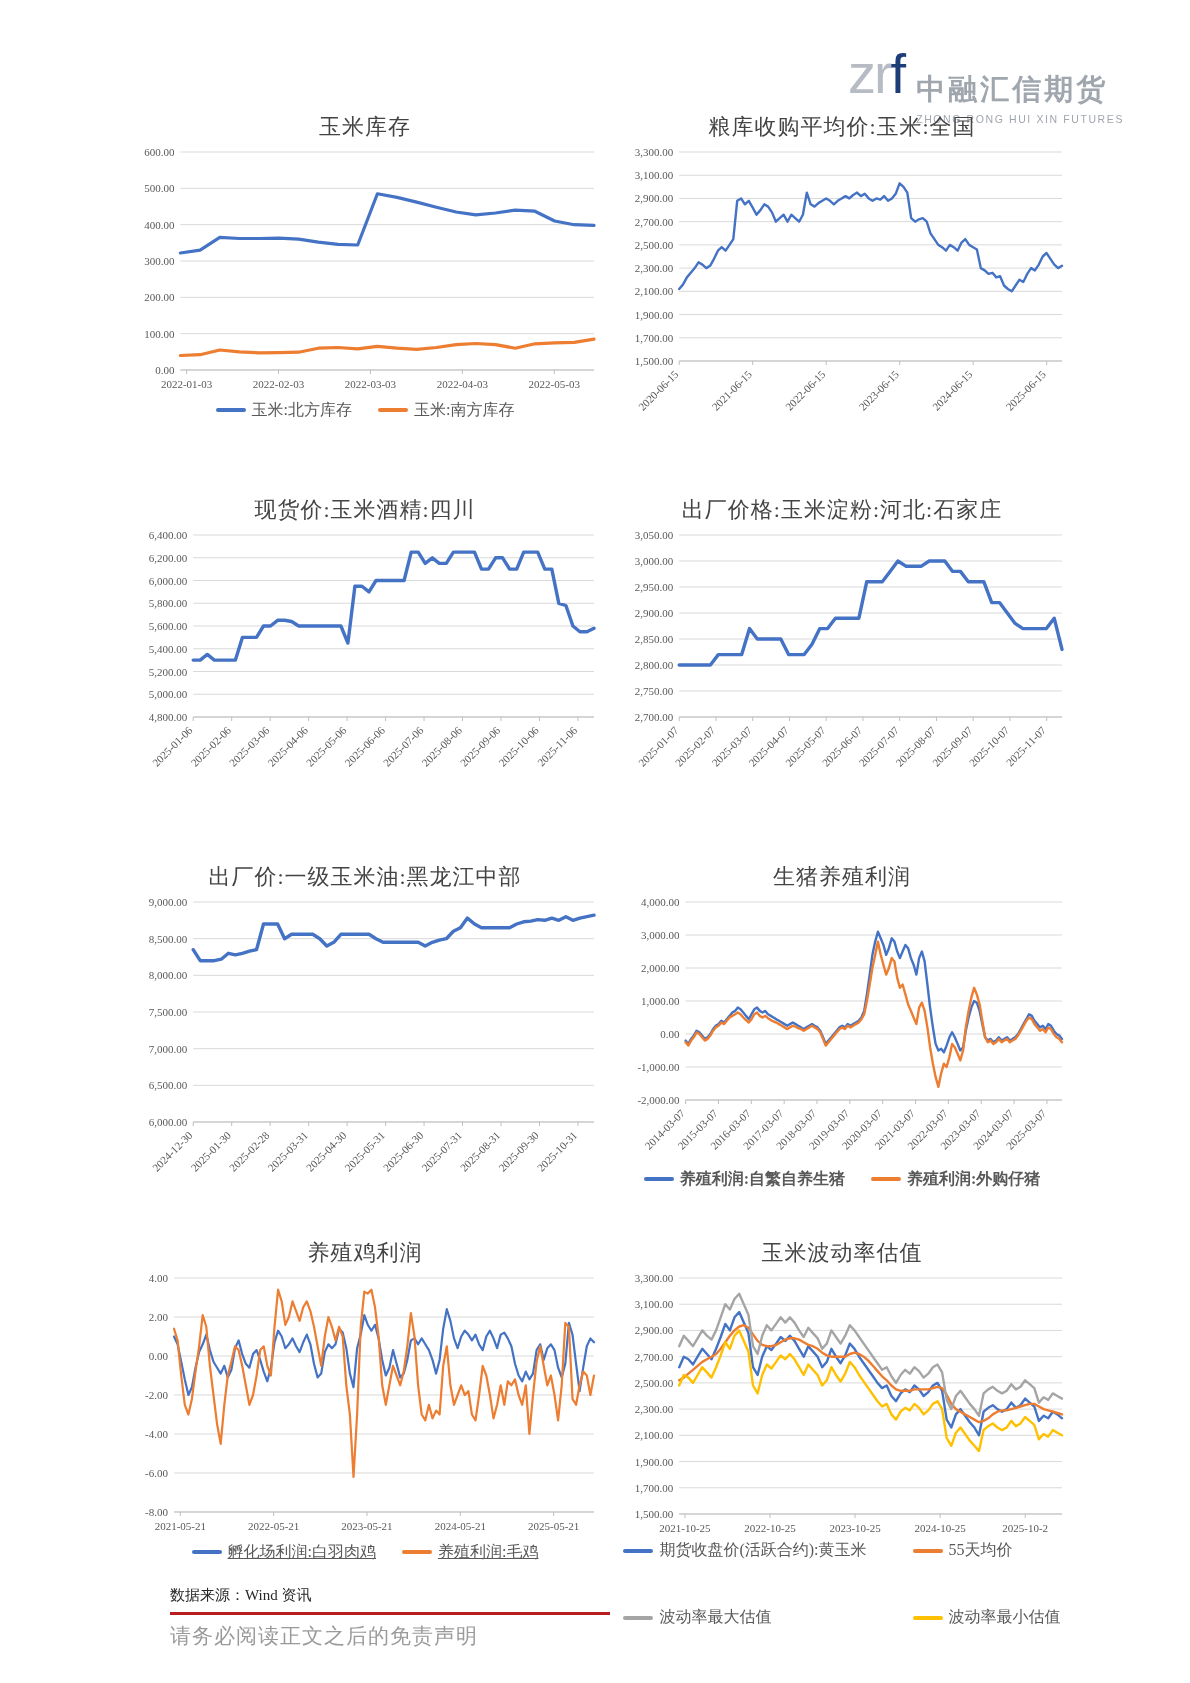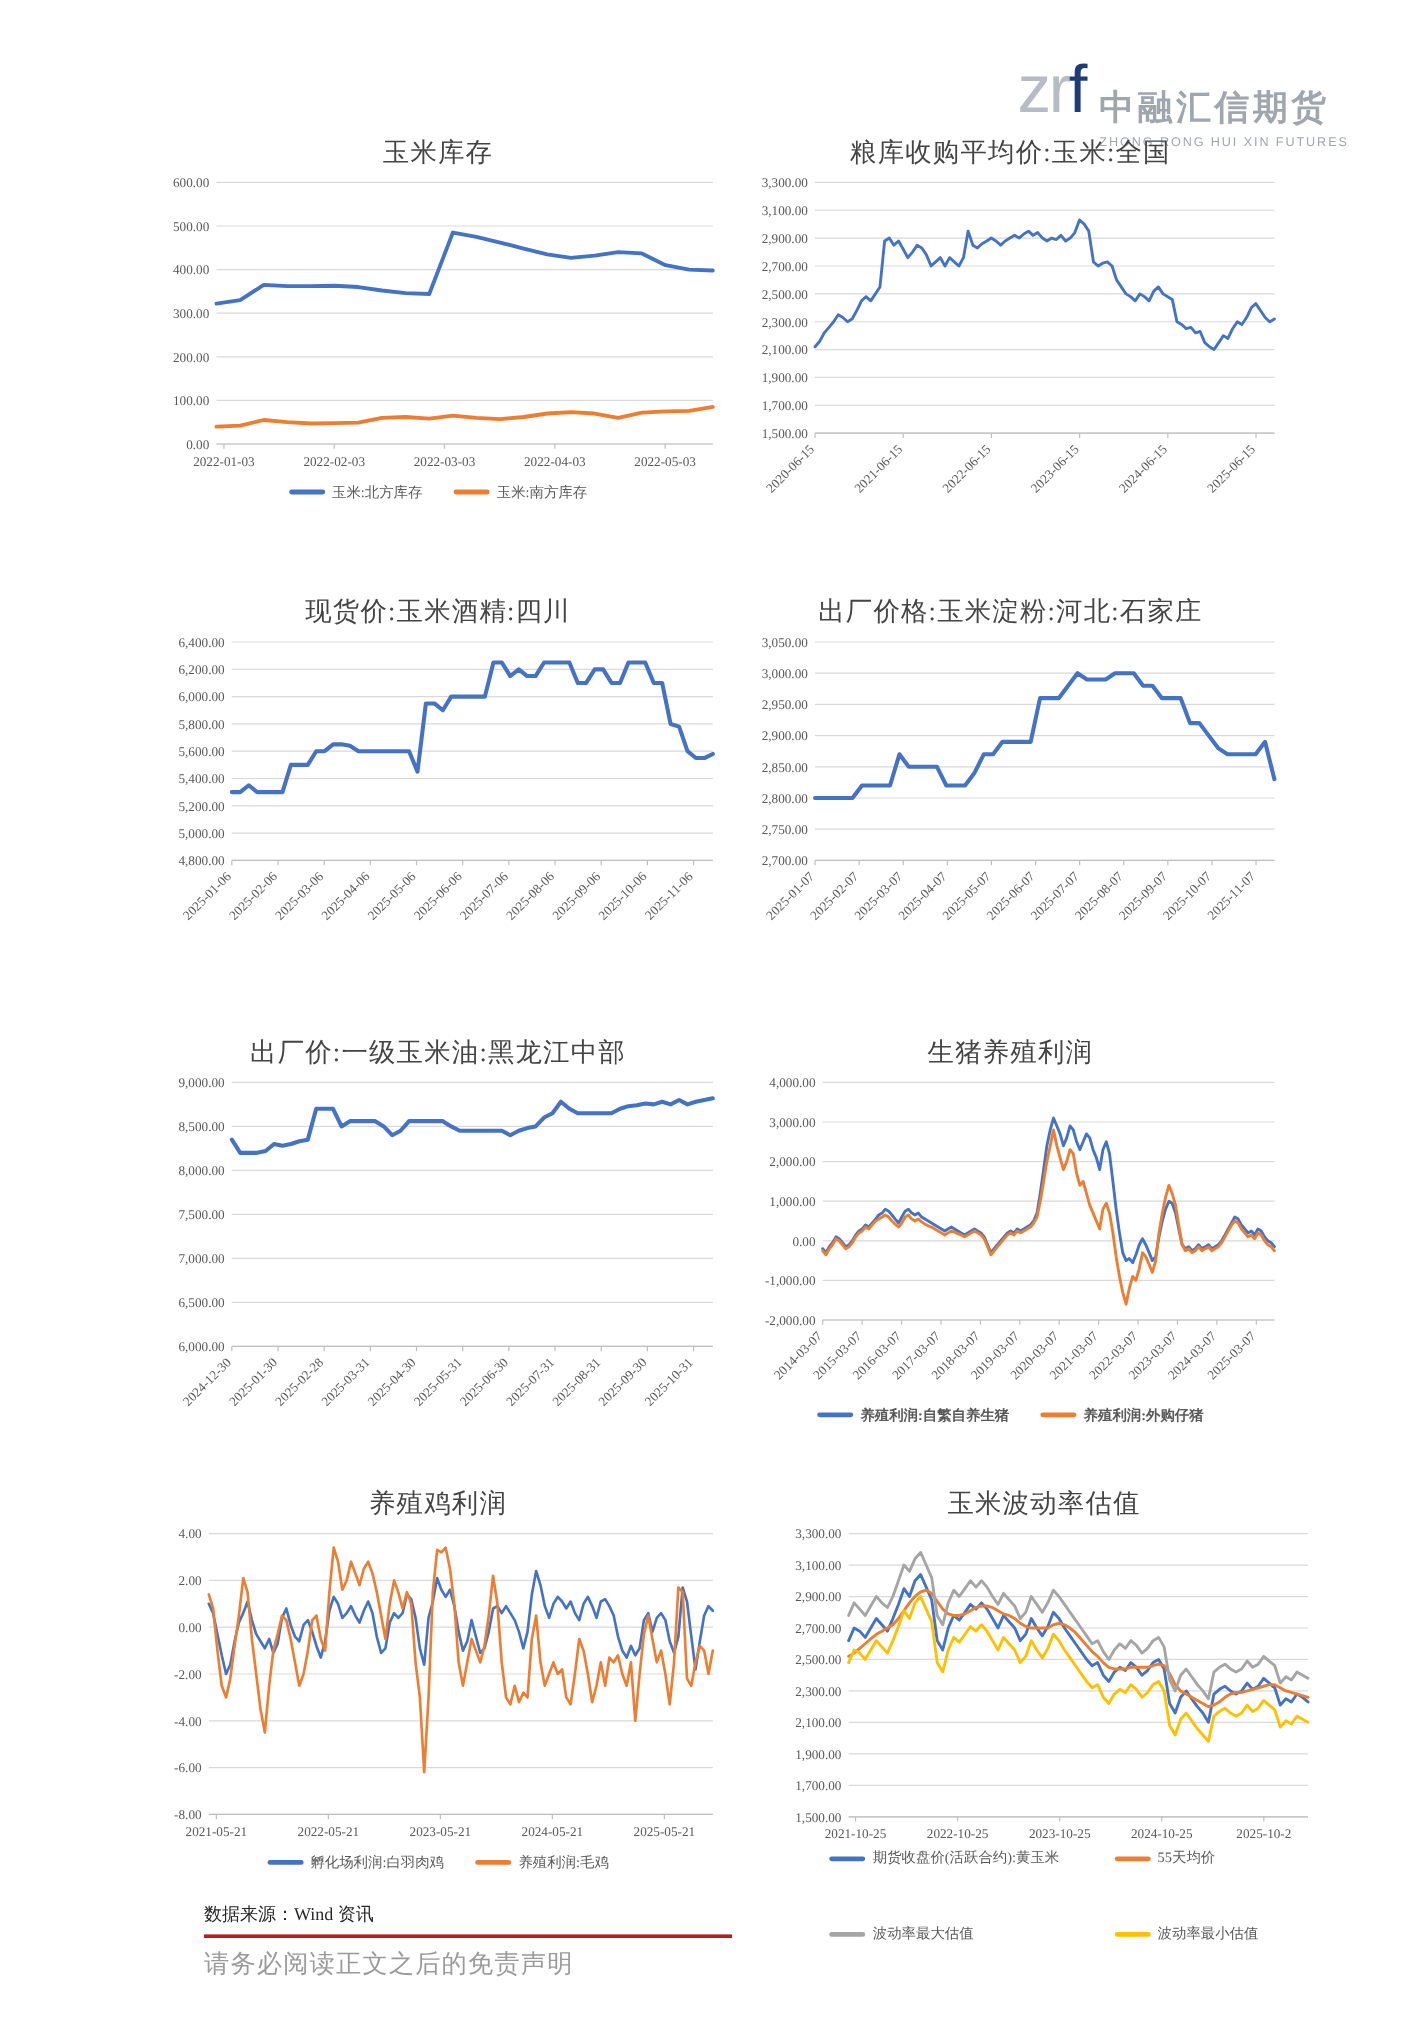--- a/index.html
+++ b/index.html
@@ -16,21 +16,21 @@
         font-family:"Liberation Sans","DejaVu Sans",sans-serif;margin-top:48px;}
   .logo .en{color:#a0a6ae;font-size:10.5px;letter-spacing:1.6px;margin-top:3px;
         font-family:"Liberation Sans","DejaVu Sans",sans-serif;}
   
   .chart{position:absolute;display:flex;flex-direction:column;}
   .chart-title{height:34px;line-height:30px;text-align:center;font-size:22px;color:#444;
         letter-spacing:1px;}
   .plot{flex:1 1 auto;min-height:0;}
   .plot svg{display:block;}
   .plot text{font-family:"Liberation Serif","DejaVu Serif",serif;font-size:11px;fill:#595959;}
-  .legend{display:flex;justify-content:center;align-items:center;gap:26px;font-size:12px;
+  .legend{display:flex;justify-content:center;align-items:center;gap:26px;font-size:16px;
         color:#595959;}
   .legend .li{display:flex;align-items:center;gap:6px;white-space:nowrap;}
   .legend .sw{display:inline-block;width:30px;height:4px;border-radius:2px;}
   .legend.grid2{display:grid;grid-template-columns:auto auto;column-gap:40px;row-gap:5px;
         justify-content:center;gap:46px;}
   
   .footer{position:absolute;left:170px;top:1586px;}
   .footer .src{font-size:15px;color:#262626;padding-bottom:7px;width:440px;
         border-bottom:3px solid #b91c1c;}
   .footer .disc{font-size:21px;color:#9a9a9a;margin-top:7px;letter-spacing:1px;}
@@ -364,33 +364,33 @@
           <line x1="236.96666666666667" y1="240" x2="236.96666666666667" y2="244" stroke="#BFBFBF" stroke-width="1"></line>
           <text x="236.96666666666667" y="258" text-anchor="middle">2023-05-21</text>
           <line x1="330.3" y1="240" x2="330.3" y2="244" stroke="#BFBFBF" stroke-width="1"></line>
           <text x="330.3" y="258" text-anchor="middle">2024-05-21</text>
           <line x1="423.6333333333333" y1="240" x2="423.6333333333333" y2="244" stroke="#BFBFBF" stroke-width="1"></line>
           <text x="423.6333333333333" y="258" text-anchor="middle">2025-05-21</text>
           <polyline fill="none" stroke="#4472C4" stroke-width="2.2" stroke-linejoin="round" stroke-linecap="round" points="44.0,64.5 47.6,72.3 51.2,89.8 54.8,107.4 58.4,123.0 61.9,115.2 65.5,95.7 69.1,80.1 72.7,72.3 76.3,62.6 79.9,78.1 83.5,89.8 87.1,95.7 90.7,101.6 94.3,93.8 97.8,105.4 101.4,97.7 105.0,76.2 108.6,68.4 112.2,82.1 115.8,91.8 119.4,95.7 123.0,82.1 126.6,78.1 130.2,87.9 133.7,99.6 137.3,109.3 140.9,95.7 144.5,70.3 148.1,58.7 151.7,64.5 155.3,76.2 158.9,72.3 162.5,66.4 166.1,74.3 169.6,80.1 173.2,70.3 176.8,62.6 180.4,72.3 184.0,91.8 187.6,105.4 191.2,101.6 194.8,80.1 198.4,72.3 201.9,76.2 205.5,72.3 209.1,56.7 212.7,60.6 216.3,76.2 219.9,101.6 223.5,115.2 227.1,76.2 230.7,62.6 234.3,43.1 237.8,52.8 241.4,58.7 245.0,52.8 248.6,66.4 252.2,87.9 255.8,103.5 259.4,95.7 263.0,78.1 266.6,91.8 270.2,105.4 273.7,101.6 277.3,87.9 280.9,68.4 284.5,66.4 288.1,72.3 291.7,66.4 295.3,72.3 298.9,78.1 302.5,87.9 306.1,101.6 309.6,87.9 313.2,56.7 316.8,37.2 320.4,48.9 324.0,66.4 327.6,76.2 331.2,64.5 334.8,58.7 338.4,62.6 341.9,68.4 345.5,62.6 349.1,72.3 352.7,78.1 356.3,64.5 359.9,58.7 363.5,66.4 367.1,76.2 370.7,62.6 374.3,60.6 377.8,66.4 381.4,74.3 385.0,91.8 388.6,103.5 392.2,109.3 395.8,99.6 399.4,107.4 403.0,101.6 406.6,78.1 410.2,72.3 413.7,87.9 417.3,76.2 420.9,72.3 424.5,78.1 428.1,95.7 431.7,105.4 435.3,91.8 438.9,50.9 442.5,62.6 446.1,91.8 449.6,119.1 453.2,95.7 456.8,74.3 460.4,66.4 464.0,70.3"></polyline>
           <polyline fill="none" stroke="#ED7D31" stroke-width="2.2" stroke-linejoin="round" stroke-linecap="round" points="44.0,56.7 47.6,68.4 51.2,103.5 54.8,132.8 58.4,142.5 61.9,126.9 65.5,99.6 69.1,74.3 72.7,43.1 76.3,54.8 79.9,93.8 83.5,123.0 87.1,152.3 90.7,171.8 94.3,132.8 97.8,103.5 101.4,89.8 105.0,74.3 108.6,78.1 112.2,93.8 115.8,113.3 119.4,132.8 123.0,123.0 126.6,103.5 130.2,78.1 133.7,74.3 137.3,93.8 140.9,103.5 144.5,54.8 148.1,17.7 151.7,29.4 155.3,52.8 158.9,45.0 162.5,29.4 166.1,39.1 169.6,48.9 173.2,35.3 176.8,29.4 180.4,39.1 184.0,54.8 187.6,74.3 191.2,93.8 194.8,64.5 198.4,45.0 201.9,54.8 205.5,68.4 209.1,54.8 212.7,64.5 216.3,113.3 219.9,142.5 223.5,204.9 227.1,142.5 230.7,54.8 234.3,19.6 237.8,21.6 241.4,17.7 245.0,35.3 248.6,64.5 252.2,113.3 255.8,132.8 259.4,113.3 263.0,93.8 266.6,103.5 270.2,113.3 273.7,99.6 277.3,74.3 280.9,41.1 284.5,64.5 288.1,113.3 291.7,142.5 295.3,148.3 298.9,132.8 302.5,146.4 306.1,138.6 309.6,142.5 313.2,93.8 316.8,74.3 320.4,113.3 324.0,132.8 327.6,123.0 331.2,113.3 334.8,123.0 338.4,119.1 341.9,142.5 345.5,148.3 349.1,123.0 352.7,93.8 356.3,103.5 359.9,123.0 363.5,146.4 367.1,132.8 370.7,113.3 374.3,132.8 377.8,109.3 381.4,113.3 385.0,107.4 388.6,123.0 392.2,132.8 395.8,113.3 399.4,162.0 403.0,123.0 406.6,89.8 410.2,74.3 413.7,93.8 417.3,113.3 420.9,103.5 424.5,123.0 428.1,148.3 431.7,113.3 435.3,50.9 438.9,54.8 442.5,126.9 446.1,132.8 449.6,113.3 453.2,99.6 456.8,103.5 460.4,123.0 464.0,103.5"></polyline>
         </svg>
       </div>
-    <div class="legend" style="height:28px;">
+    <div class="legend" style="height:28px;text-decoration:underline;">
         <span class="li">
           <span class="sw" style="background:#4472C4"></span>
           <span>孵化场利润:白羽肉鸡</span>
         </span>
         <span class="li">
           <span class="sw" style="background:#ED7D31"></span>
           <span>养殖利润:毛鸡</span>
         </span>
       </div>
   </div>
 
-  <div class="chart" style="left:644px;top:1238px;width:452px;height:352px;justify-content:flex-end;">
+  <div class="chart" style="left:616px;top:1238px;width:452px;height:352px;justify-content:flex-end;">
     <div class="chart-title">玉米波动率估值</div>
     <div class="plot">
         <svg width="452" height="268" xmlns="http://www.w3.org/2000/svg">
           <line x1="63.2" y1="242" x2="446" y2="242" stroke="#D9D9D9" stroke-width="1"></line>
           <text x="57.2" y="246" text-anchor="end">1,500.00</text>
           <line x1="63.2" y1="215.77777777777777" x2="446" y2="215.77777777777777" stroke="#D9D9D9" stroke-width="1"></line>
           <text x="57.2" y="219.77777777777777" text-anchor="end">1,700.00</text>
           <line x1="63.2" y1="189.55555555555554" x2="446" y2="189.55555555555554" stroke="#D9D9D9" stroke-width="1"></line>
           <text x="57.2" y="193.55555555555554" text-anchor="end">1,900.00</text>
           <line x1="63.2" y1="163.33333333333334" x2="446" y2="163.33333333333334" stroke="#D9D9D9" stroke-width="1"></line>

